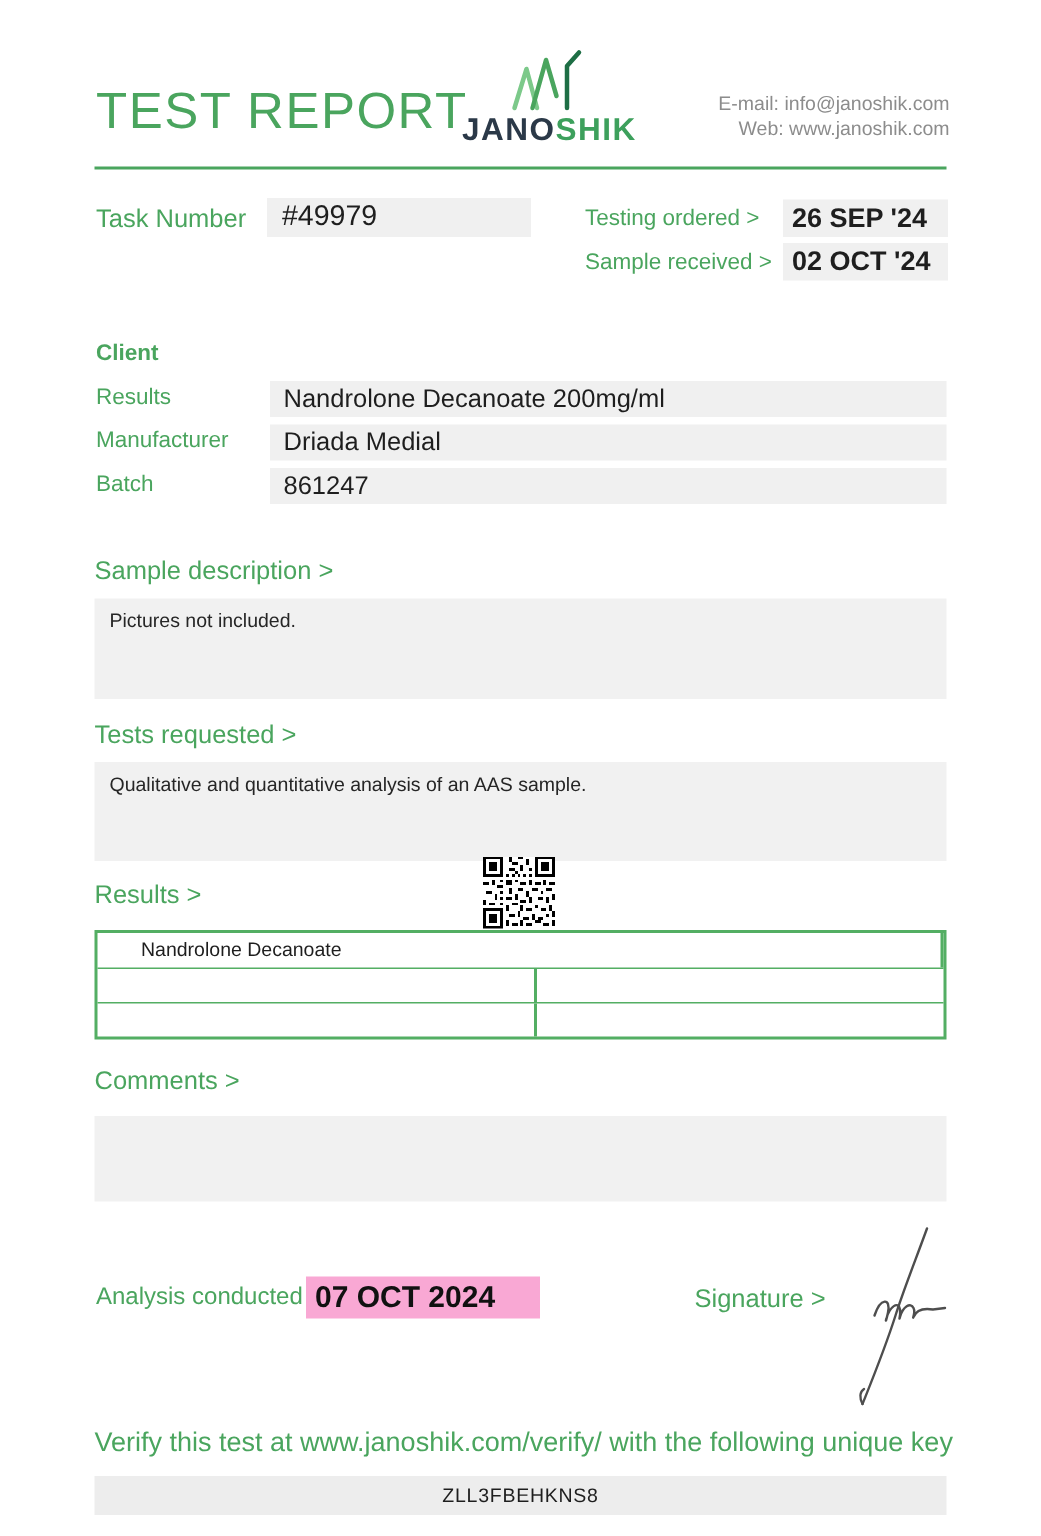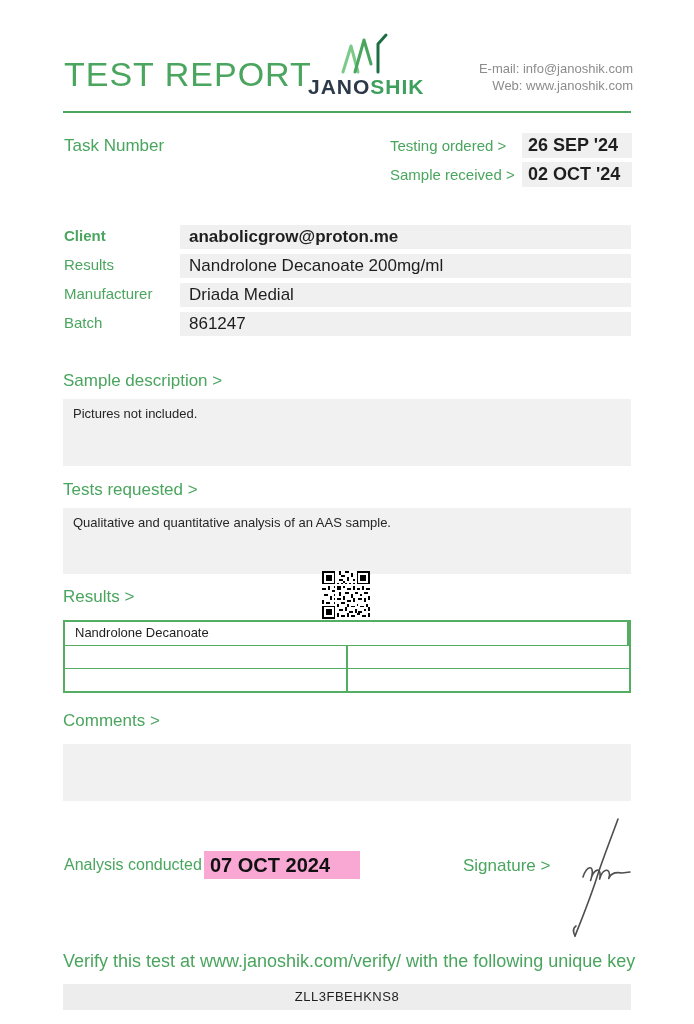--- a/index.html
+++ b/index.html
@@ -62,21 +62,21 @@
   }
 
   
   .qr { position:absolute; left:322px; top:571px; width:48px; height:48px; }
 
   
   .results-table {
     position:absolute; left:63px; top:620px; width:568px;
     border:2px solid #53ae63;
   }
-  .results-row { display:flex; height:23px; }
+  .results-row { display:flex; height:23px;padding-left:19px; }
   .results-row + .results-row { border-top:1.5px solid #53ae63; }
   .results-cell {
     flex:1; font-size:13px; color:#1e1e1e; line-height:22px; padding-left:10px;
     white-space:nowrap; overflow:hidden;
   }
   .results-cell.first { border-right:2px solid #53ae63; }
 
   
   .analysis-label { position:absolute; left:64px; top:856px; font-size:16px; color:#4aa55e; }
   .analysis-value {
@@ -111,28 +111,28 @@
   </div>
 
   <div class="contact">
     <div>E-mail: info@janoshik.com</div>
     <div>Web: www.janoshik.com</div>
   </div>
 
   <div class="header-rule"></div>
 
   <div class="task-label">Task Number</div>
+  <div class="task-value">#49979</div>
   <div class="date-label-1">Testing ordered &gt;</div>
   <div class="date-value-1">26 SEP '24</div>
   <div class="date-label-2">Sample received &gt;</div>
   <div class="date-value-2">02 OCT '24</div>
 
   <div class="detail-row" style="top:225px;font-weight:bold;">
     <div class="detail-label">Client</div>
-    <div class="detail-value">anabolicgrow@proton.me</div>
   </div>
   <div class="detail-row" style="top:254px;">
     <div class="detail-label">Results</div>
     <div class="detail-value">Nandrolone Decanoate 200mg/ml</div>
   </div>
   <div class="detail-row" style="top:283px;">
     <div class="detail-label">Manufacturer</div>
     <div class="detail-value">Driada Medial</div>
   </div>
   <div class="detail-row" style="top:312px;">

